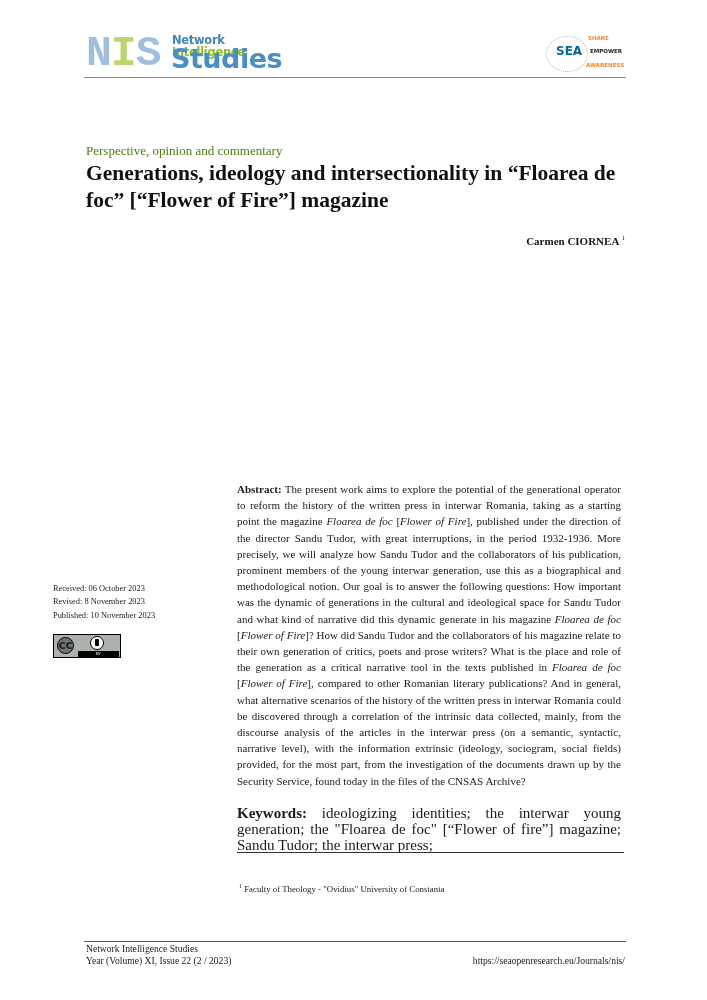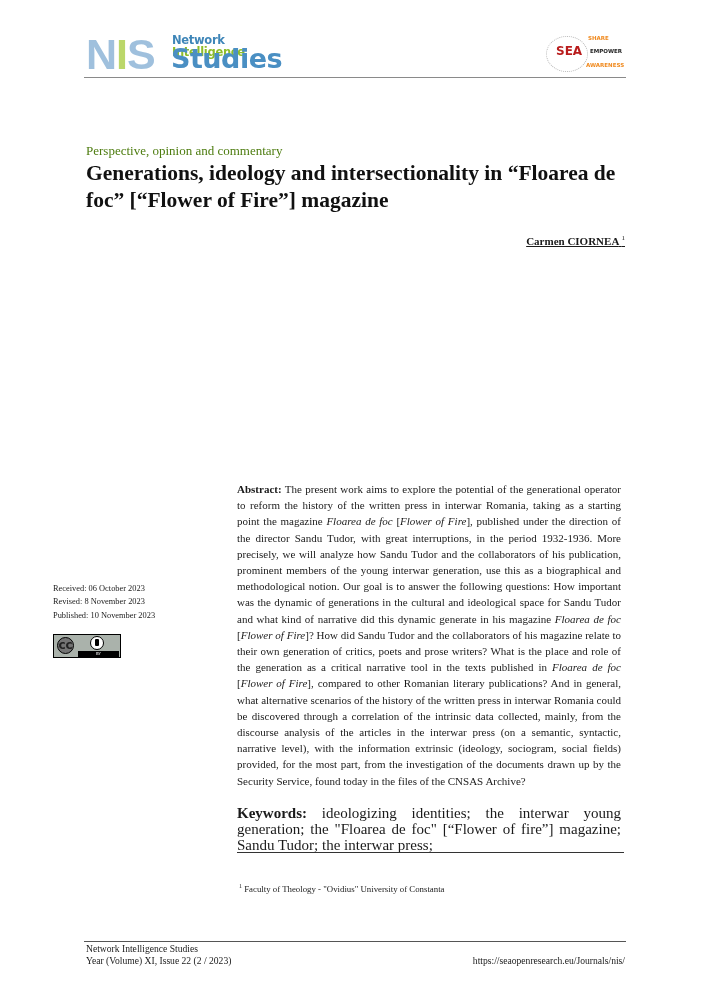--- a/index.html
+++ b/index.html
@@ -5,39 +5,39 @@
   html, body { margin: 0; padding: 0; background: #ffffff; }
   body {
     width: 707px; height: 1000px; position: relative; overflow: hidden;
     font-family: "Liberation Serif", "DejaVu Serif", serif; color: #1a1a1a;
   }
   .abs { position: absolute; }
 
   
   .header-rule { left: 84px; top: 77px; width: 542px; height: 1px; background: #8a8a8a; }
   .nis-logo { left: 86px; top: 32px; width: 185px; height: 44px; }
-  .nis-letters { position: absolute; left: 0; top: 0; font-family: Liberation Sans, sans-serif; font-weight: bold; font-size: 43px; letter-spacing: -1px; line-height: 44px; }
+  .nis-letters { position: absolute; left: 0; top: 0; font-family: Liberation Mono, monospace; font-weight: bold; font-size: 43px; letter-spacing: -1px; line-height: 44px; }
   .nis-letters .n, .nis-letters .s { color: #8fb6d8; opacity: 0.85; }
   .nis-letters .i { color: #b4d35a; opacity: 0.9; }
   .nis-word1 { position: absolute; left: 86px; top: 2px; font-family: "DejaVu Sans", sans-serif; font-weight: bold; font-size: 11.5px; line-height: 12px; letter-spacing: -0.3px; }
   .nis-word1 .net { color: #3f86b8; }
   .nis-word1 .int { color: #8ebd2a; }
   .nis-word2 { position: absolute; left: 85px; top: 12px; font-family: "DejaVu Sans", sans-serif; font-weight: bold; font-size: 27px; line-height: 30px; color: #4a8fc3; letter-spacing: -0.5px; }
 
   .sea-logo { left: 546px; top: 32px; width: 80px; height: 44px; }
   .sea-swirl { position: absolute; left: 0; top: 4px; width: 40px; height: 34px; border-radius: 50%; border: 1px dotted #b8b8b8; }
-  .sea-text { position: absolute; left: 10px; top: 12px; font-family: "DejaVu Sans", sans-serif; font-weight: bold; font-size: 12px; color: #b91c1c; }
+  .sea-text { position: absolute; left: 10px; top: 12px; font-family: "DejaVu Sans", sans-serif; font-weight: bold; font-size: 12px; color: #0369a1; }
   .sea-share { position: absolute; left: 42px; top: 3px; font-family: "DejaVu Sans", sans-serif; font-weight: bold; font-size: 5.5px; color: #f08a1f; }
   .sea-empower { position: absolute; left: 44px; top: 16px; font-family: "DejaVu Sans", sans-serif; font-weight: bold; font-size: 5.5px; color: #222; }
   .sea-aware { position: absolute; left: 40px; top: 30px; font-family: "DejaVu Sans", sans-serif; font-weight: bold; font-size: 5.5px; color: #f08a1f; }
 
   
   .category { left: 86px; top: 143px; font-size: 13px; color: #4d7c0f; }
   .title { left: 86px; top: 160px; width: 545px; font-size: 21.5px; font-weight: bold; line-height: 27px; color: #111; }
-  .author { right: 82px; top: 234px; font-size: 11px; font-weight: bold; text-decoration: underline; }
+  .author { right: 82px; top: 234px; font-size: 11px; font-weight: bold; }
   .author sup { font-size: 7px; font-weight: normal; }
 
   
   .abstract { left: 237px; top: 481px; width: 384px; font-size: 11px; line-height: 16.2px; text-align: justify; }
   .keywords { left: 237px; top: 805px; width: 384px; font-size: 15px; line-height: 16.2px; text-align: justify; }
   .kw-rule { left: 237px; top: 852px; width: 387px; height: 1px; background: #333; }
   .footnote { left: 239px; top: 883px; font-size: 8.8px; color: #222; }
   .footnote sup { font-size: 6px; }
   b.lbl { font-weight: bold; }
 

